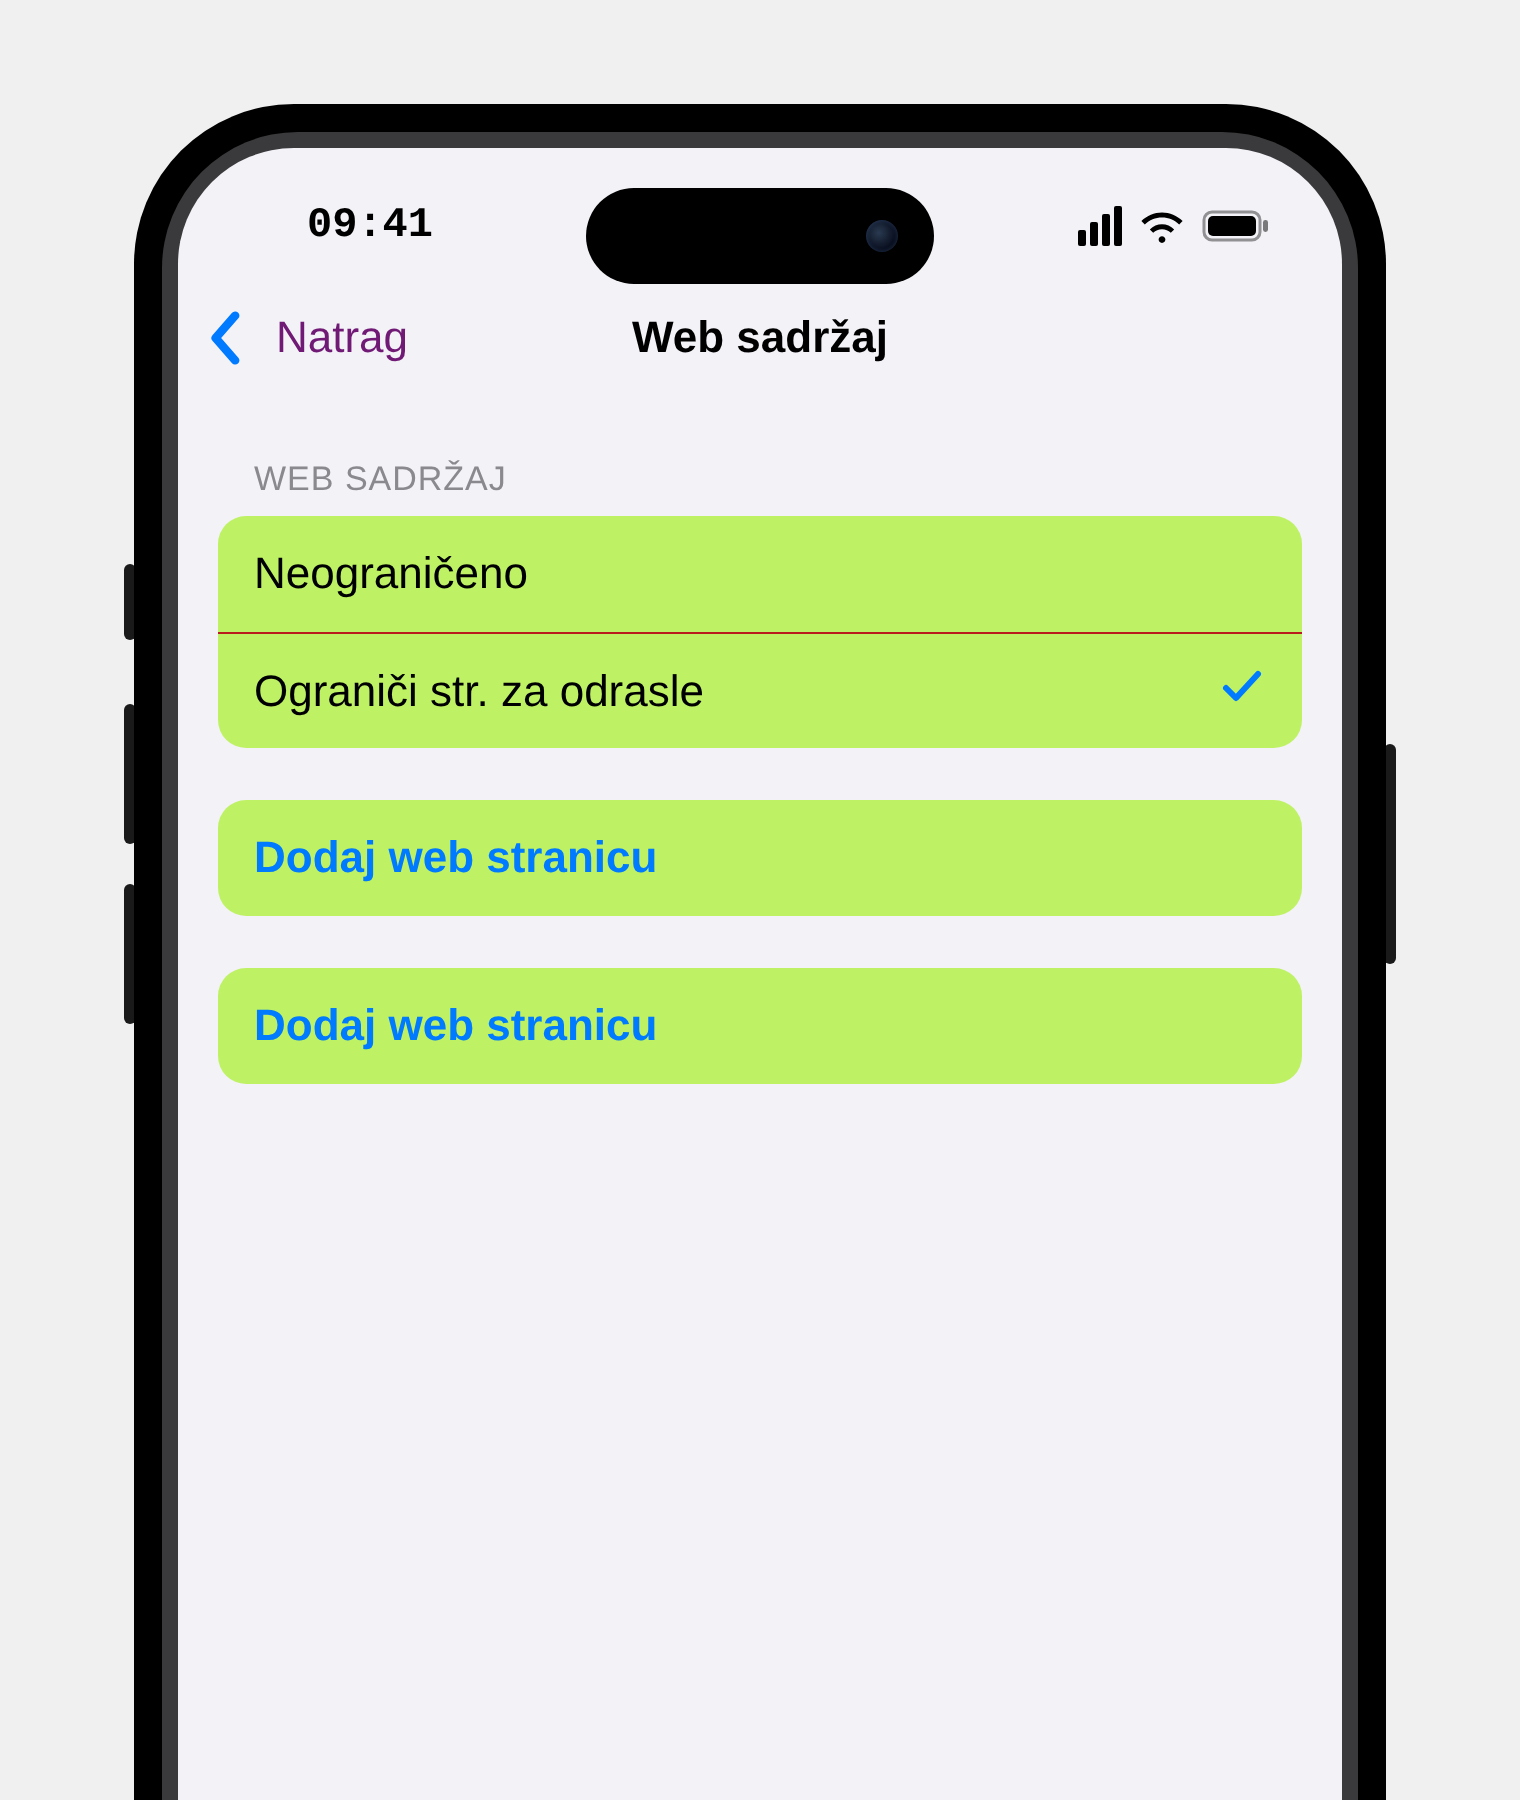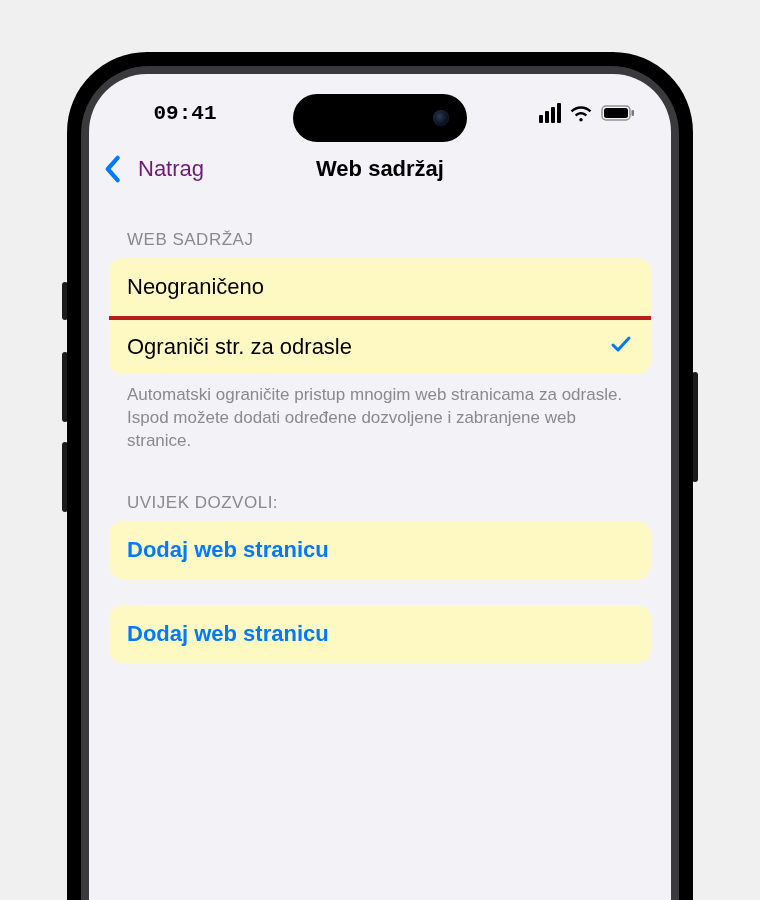--- a/index.html
+++ b/index.html
@@ -136,34 +136,34 @@
     text-transform: uppercase;
   }
   .section-footer {
     font-size: 17px;
     line-height: 1.35;
     color: #8a8a8e;
     padding: 10px 18px 0 18px;
   }
 
   .card {
-    background: #fef9c3;
+    background: #bef264;
     border-radius: 14px;
     overflow: hidden;
   }
   .row {
     display: flex;
     align-items: center;
     justify-content: space-between;
     min-height: 58px;
     padding: 0 18px;
     font-size: 22px;
     color: #000;
   }
-  .row + .row { border-top: 4px solid #b91c1c; }
+  .row + .row { border-top: 1px solid #b91c1c; }
   .row.link { color: #007aff; font-weight: bold; }
   .check svg { width: 24px; height: 24px; }
 
   .gap { height: 26px; }
 </style>
 </head>
 <body>
 
 <div class="phone-wrap">
   <div class="side-btn mute"></div>
@@ -222,25 +222,23 @@
             </div>
             <div class="row">
               <span>Ograniči str. za odrasle</span>
               <span class="check">
                 <svg viewBox="0 0 24 24">
                     <polyline points="4,13 9,18 20,6" fill="none" stroke="#007aff" stroke-width="3" stroke-linecap="round" stroke-linejoin="round"></polyline>
                   </svg>
               </span>
             </div>
           </div>
-          <div class="section-footer">Automatski ograničite pristup mnogim web stranicama za odrasle. Ispod možete dodati određene dozvoljene i zabranjene web stranice.</div>
 
           <div class="gap"></div>
 
-          <div class="section-header">UVIJEK DOZVOLI:</div>
           <div class="card">
             <div class="row link">
               <span>Dodaj web stranicu</span>
             </div>
           </div>
 
           <div class="gap"></div>
 
           <div class="card">
             <div class="row link">

